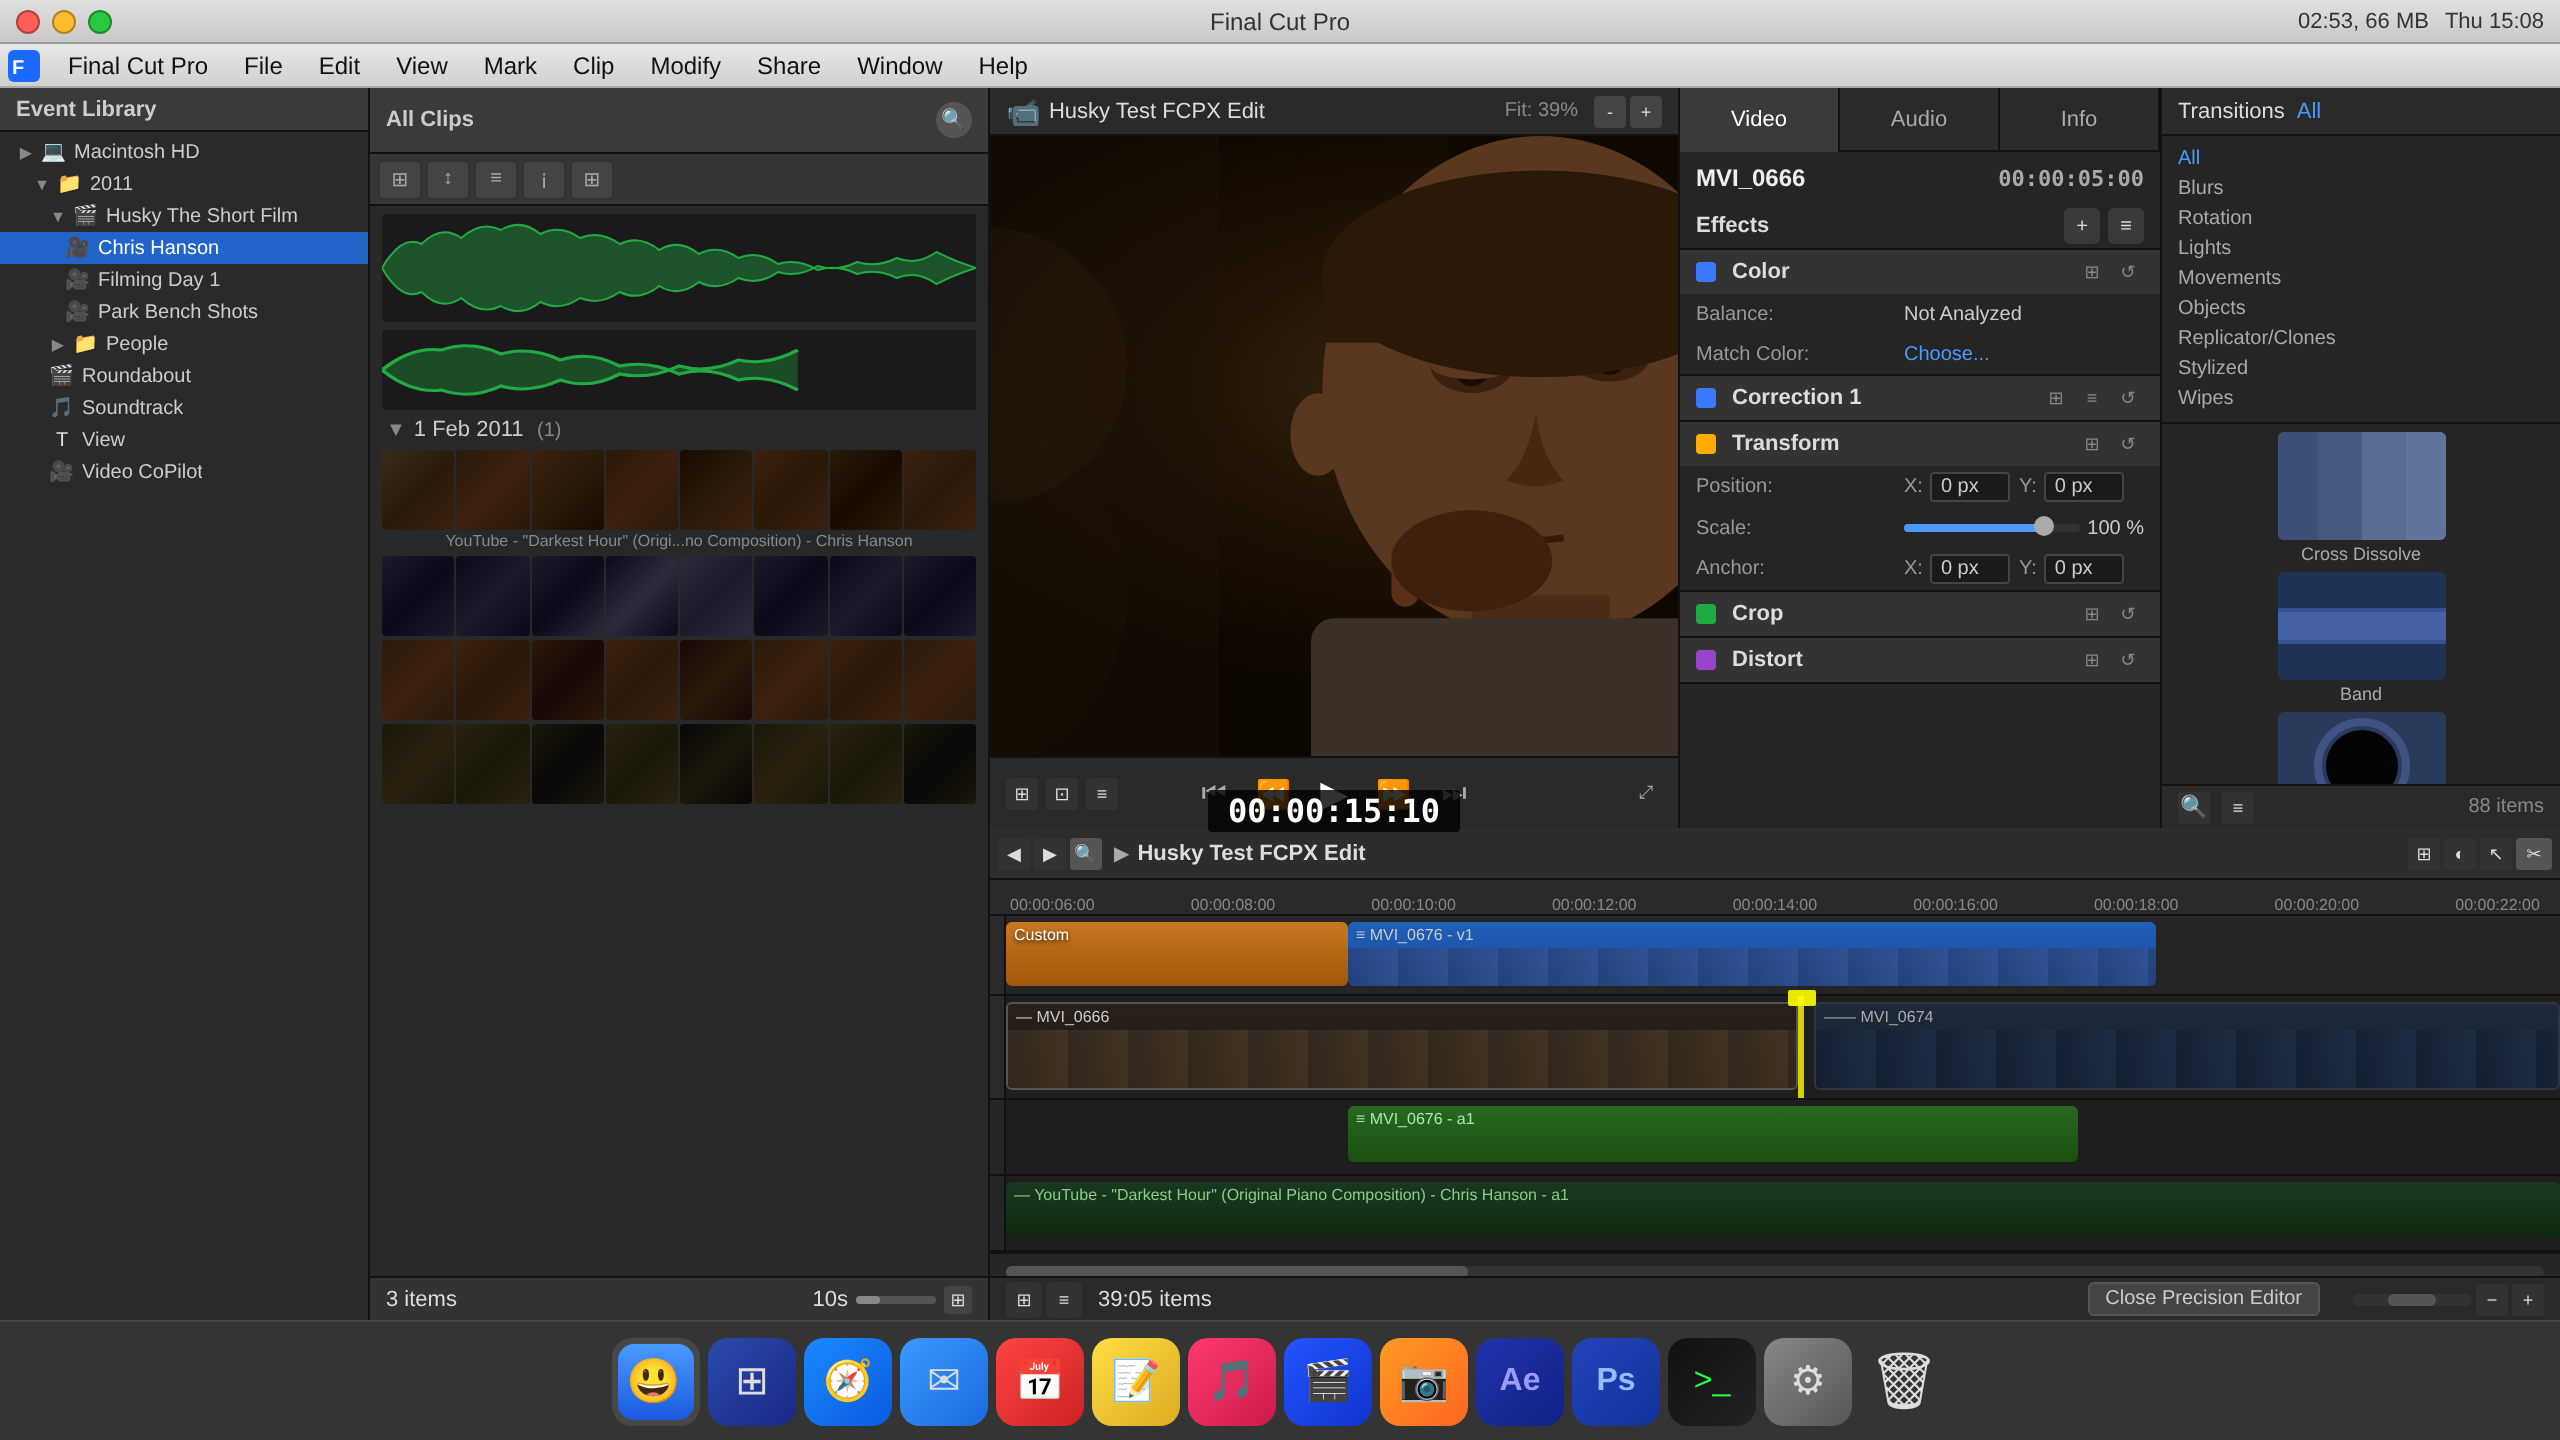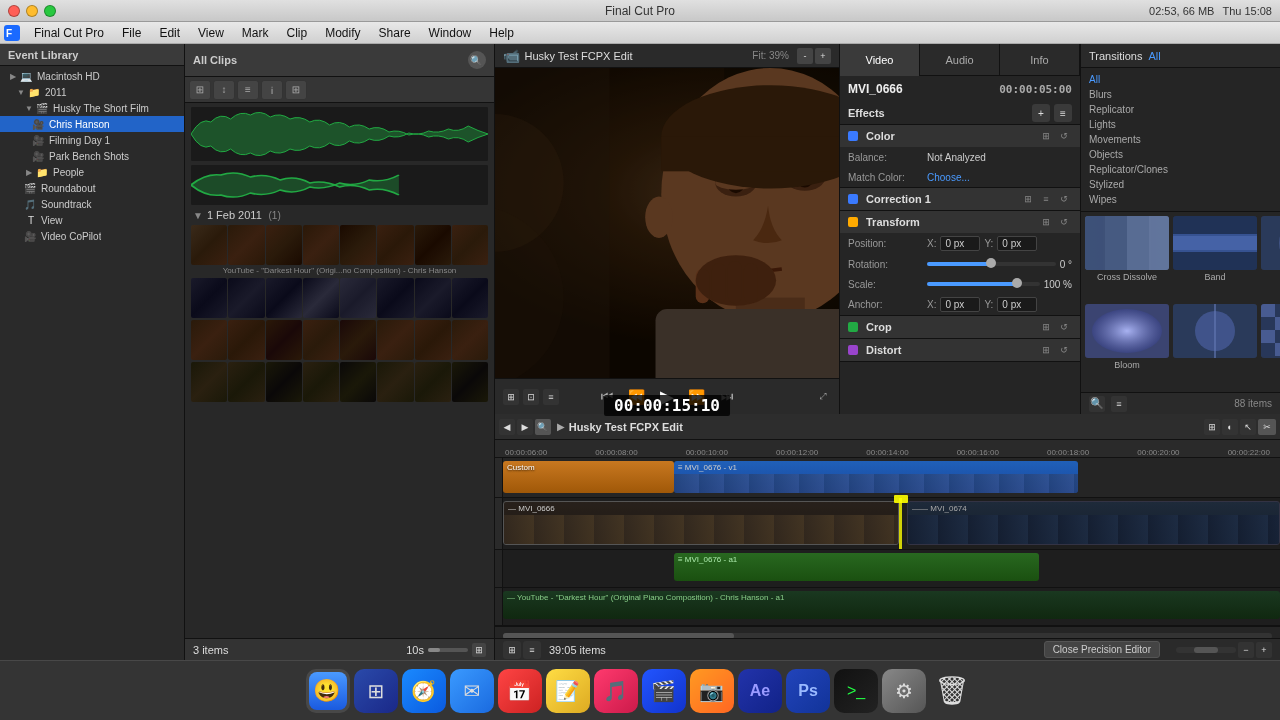--- a/index.html
+++ b/index.html
@@ -72,31 +72,31 @@
     .inspector-header { height: 32px; background: #2a2a2a; display: flex; align-items: center; border-bottom: 1px solid #111; }
     .inspector-tab { flex: 1; height: 32px; display: flex; align-items: center; justify-content: center; font-size: 11px; color: #aaa; cursor: pointer; border-right: 1px solid #111; }
     .inspector-tab.active { background: #3a3a3a; color: #fff; }
     .inspector-clip-name { padding: 6px 8px; font-size: 12px; font-weight: 600; color: #eee; display: flex; align-items: center; justify-content: space-between; }
     .inspector-timecode { font-size: 11px; color: #aaa; font-family: monospace; }
     .inspector-section { border-bottom: 1px solid #111; }
     .inspector-section-header { height: 22px; background: #333; display: flex; align-items: center; padding: 0 8px; gap: 4px; cursor: pointer; }
     .inspector-section-label { font-size: 11px; font-weight: 600; color: #ddd; flex: 1; }
     .inspector-section-btn { width: 16px; height: 16px; display: flex; align-items: center; justify-content: center; font-size: 9px; color: #888; }
     .inspector-row { display: flex; align-items: center; padding: 3px 8px; min-height: 20px; }
-    .inspector-label { font-size: 10px; color: #999; width: 79px; flex-shrink: 0; }
+    .inspector-label { font-size: 10px; color: #999; width: 104px; flex-shrink: 0; }
     .inspector-value { font-size: 10px; color: #ccc; flex: 1; }
     .inspector-input { background: #1a1a1a; border: 1px solid #444; border-radius: 2px; padding: 1px 4px; font-size: 10px; color: #ccc; width: 50px; }
 
     
     .transitions-panel { width: 200px; background: #252525; border-left: 1px solid #111; display: flex; flex-direction: column; }
     .transitions-header { height: 24px; background: #2a2a2a; display: flex; align-items: center; padding: 0 8px; border-bottom: 1px solid #111; }
     .transitions-categories { padding: 4px 0; border-bottom: 1px solid #111; }
     .trans-cat { padding: 2px 8px; font-size: 10px; color: #aaa; cursor: pointer; }
     .trans-cat.active { color: #4a9aff; }
-    .transitions-grid { flex: 1; overflow-y: auto; padding: 4px; display: grid; grid-template-columns: 1fr 1fr 1fr; gap: 4px; }
+    .transitions-grid { flex: 1; overflow-y: auto; padding: 4px; display: grid; grid-template-columns: 1fr; gap: 4px; }
     .trans-item { display: flex; flex-direction: column; align-items: center; cursor: pointer; }
     .trans-thumb { width: 84px; height: 54px; background: #333; border-radius: 3px; overflow: hidden; display: flex; align-items: center; justify-content: center; }
     .trans-label { font-size: 9px; color: #aaa; margin-top: 2px; text-align: center; }
     .transitions-footer { height: 22px; background: #2a2a2a; border-top: 1px solid #111; display: flex; align-items: center; padding: 0 8px; gap: 4px; }
     .trans-count { font-size: 10px; color: #888; margin-left: auto; }
     .timeline-toolbar { height: 26px; background: #2d2d2d; display: flex; align-items: center; padding: 0 4px; gap: 2px; border-bottom: 1px solid #111; }
 
     
     .ruler { height: 18px; background: #2a2a2a; overflow: hidden; position: relative; border-bottom: 1px solid #111; }
 
@@ -500,28 +500,20 @@
           </div>
 
           <div class="inspector-row">
             <span class="inspector-label">Position:</span>
             <span style="font-size:10px; color:#999;">X:</span>
             <input type="text" class="inspector-input" value="0 px" style="width: 40px; margin: 0px 4px;">
             <span style="font-size:10px; color:#999;">Y:</span>
             <input type="text" class="inspector-input" value="0 px" style="width: 40px; margin-left: 4px;">
           </div>
 
-          <div class="inspector-row">
-            <span class="inspector-label">Rotation:</span>
-            <div style="flex:1; height:4px; background:#333; border-radius:2px; position:relative;">
-              <div style="width:50%; height:4px; background:#4a9aff; border-radius:2px;"></div>
-              <div style="position:absolute; left:50%; top:-4px; width:10px; height:10px; border-radius:50%; background:#aaa; transform:translateX(-50%);"></div>
-            </div>
-            <span style="font-size:10px; color:#ccc; margin-left:4px;">0 °</span>
-          </div>
 
           <div class="inspector-row">
             <span class="inspector-label">Scale:</span>
             <div style="flex:1; height:4px; background:#333; border-radius:2px; position:relative;">
               <div style="width:80%; height:4px; background:#4a9aff; border-radius:2px;"></div>
               <div style="position:absolute; left:80%; top:-4px; width:10px; height:10px; border-radius:50%; background:#aaa; transform:translateX(-50%);"></div>
             </div>
             <span style="font-size:10px; color:#ccc; margin-left:4px;">100 %</span>
           </div>
 
@@ -559,21 +551,21 @@
 
       <div class="transitions-panel">
         <div class="transitions-header">
           <span>Transitions</span>
           <span style="color:#4a9aff; margin-left:6px; cursor:pointer;">All</span>
         </div>
 
         <div class="transitions-categories">
           <div class="trans-cat active">All</div>
           <div class="trans-cat">Blurs</div>
-          <div class="trans-cat">Replicator</div>
+          <div class="trans-cat">Rotation</div>
           <div class="trans-cat">Lights</div>
           <div class="trans-cat">Movements</div>
           <div class="trans-cat">Objects</div>
           <div class="trans-cat">Replicator/Clones</div>
           <div class="trans-cat">Stylized</div>
           <div class="trans-cat">Wipes</div>
         </div>
 
         <div class="transitions-grid">
 

